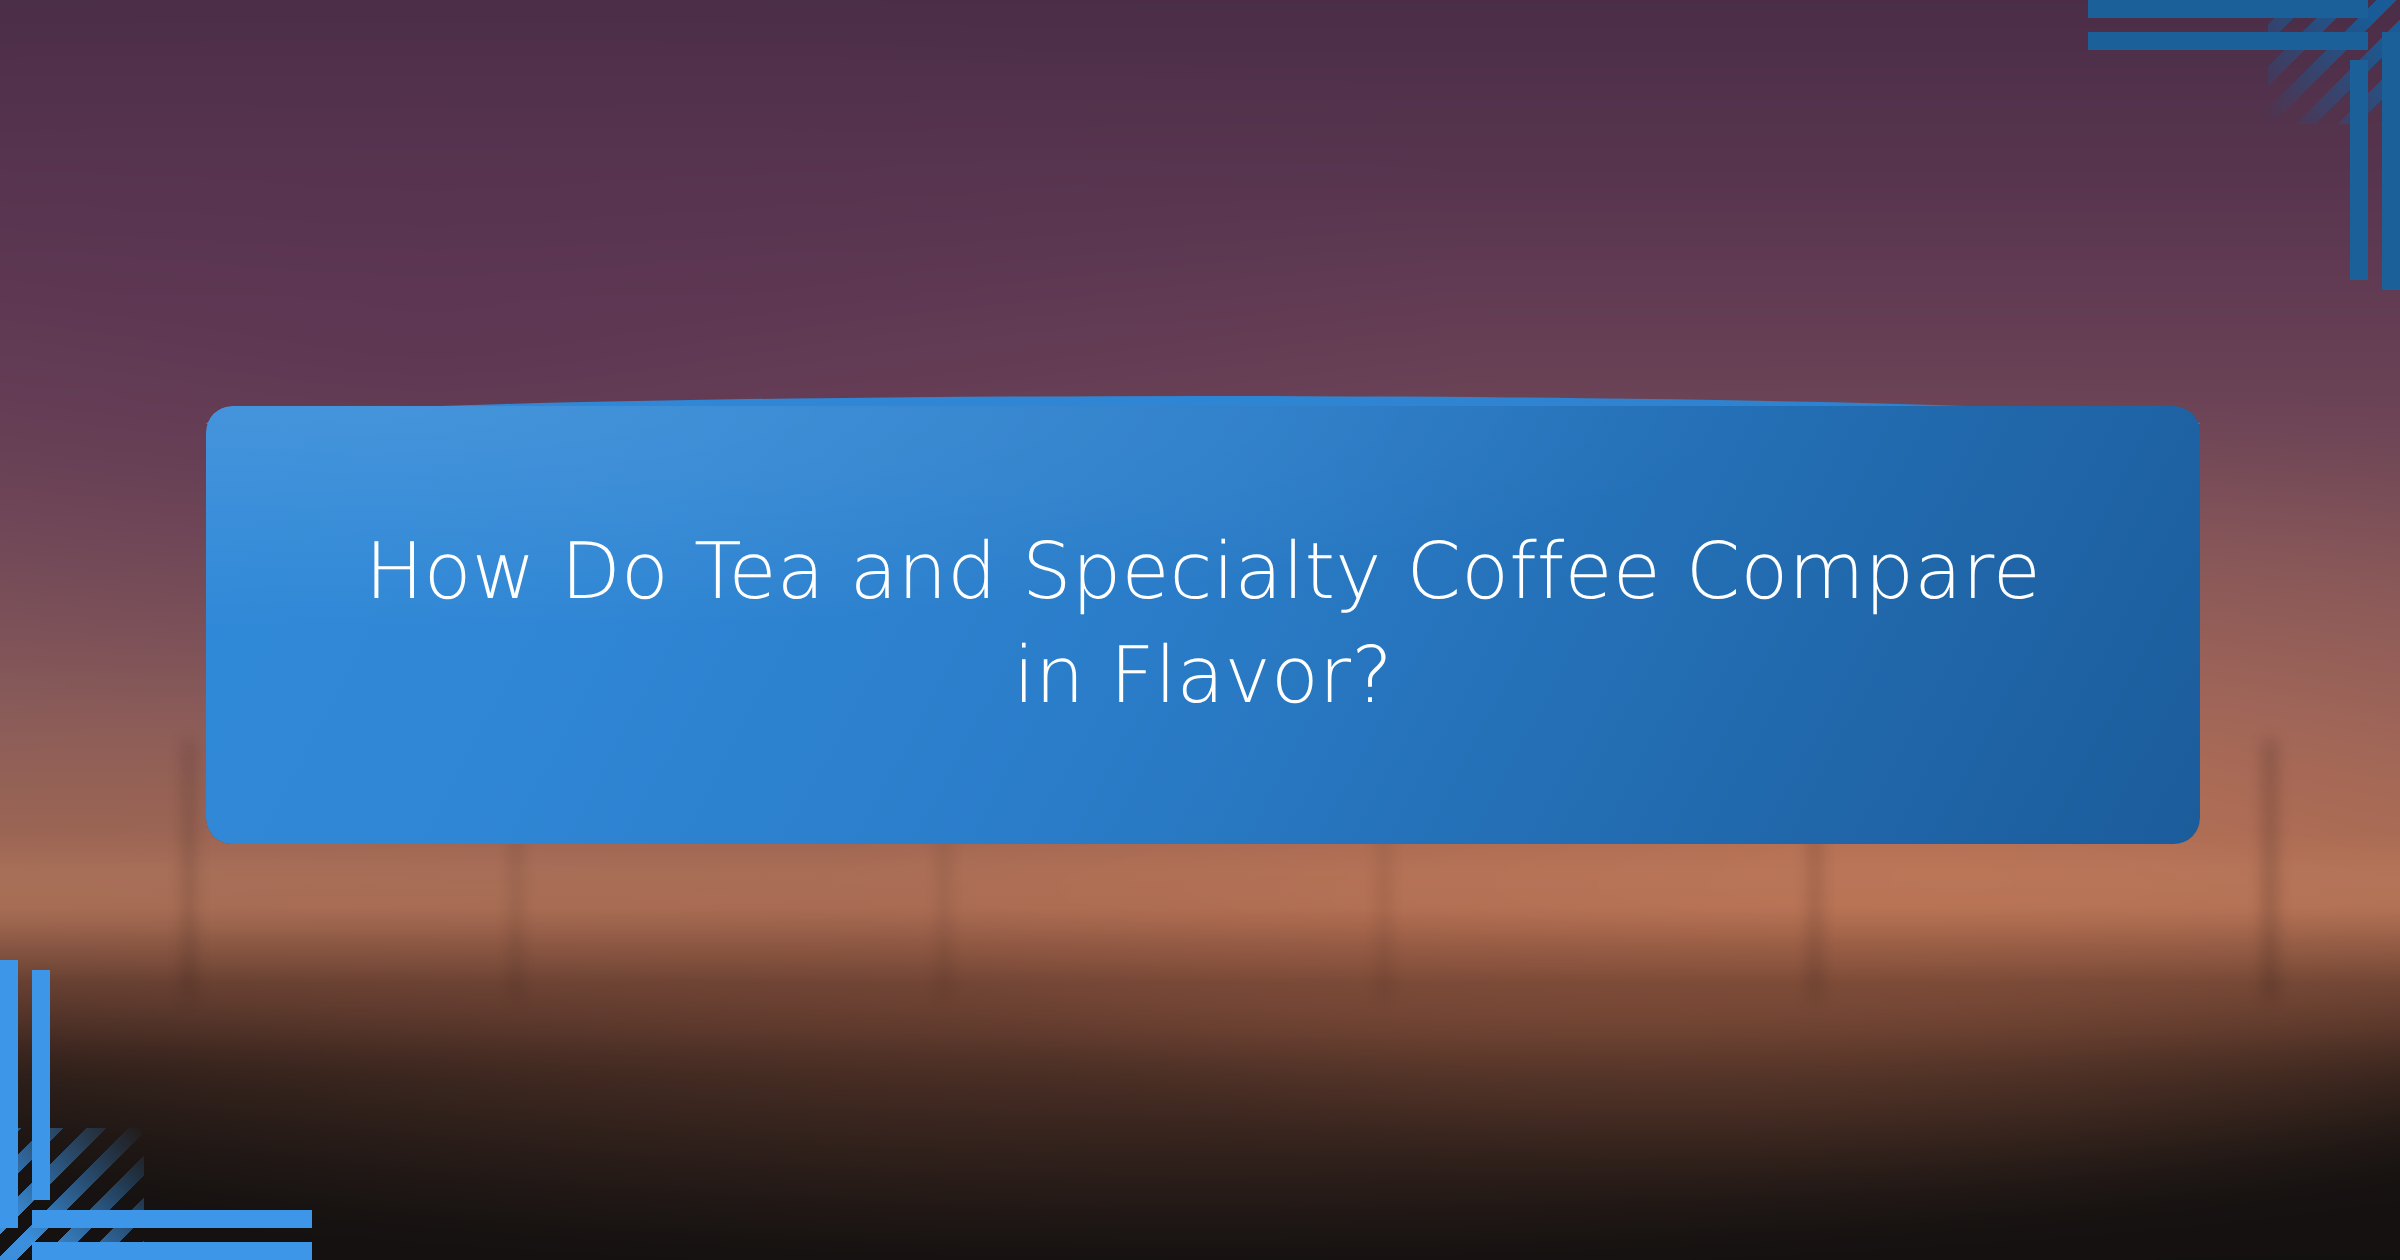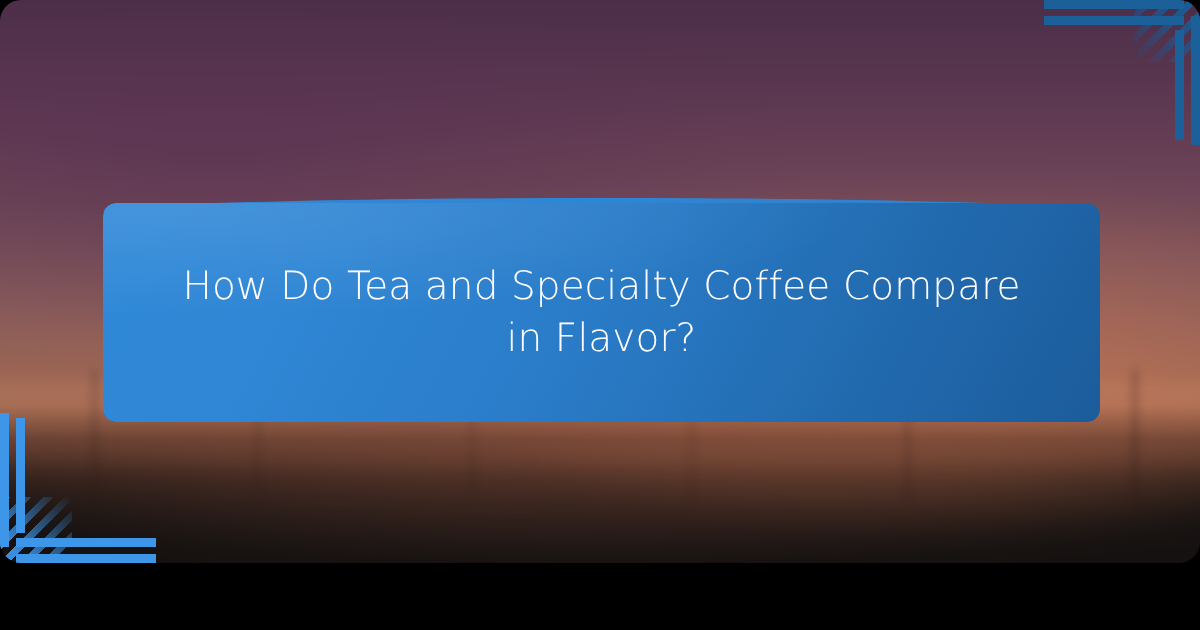--- a/index.html
+++ b/index.html
@@ -4,24 +4,23 @@
 <style>
   html, body {
     margin: 0;
     padding: 0;
     background: #000;
   }
 
   #stage {
     position: relative;
     width: 1200px;
-    height: 563px;
+    height: 630px;
     overflow: hidden;
     font-family: "DejaVu Sans", "Liberation Sans", sans-serif;
-    border-radius: 21px;
   }
 
   
   .bg-photo {
     position: absolute;
     inset: -40px;
     background:
       
       radial-gradient(ellipse 70% 45% at 78% 62%, rgba(214,126,86,0.45) 0%, rgba(214,126,86,0.0) 62%),
       radial-gradient(ellipse 60% 40% at 20% 30%, rgba(86,48,82,0.55) 0%, rgba(86,48,82,0.0) 70%),

